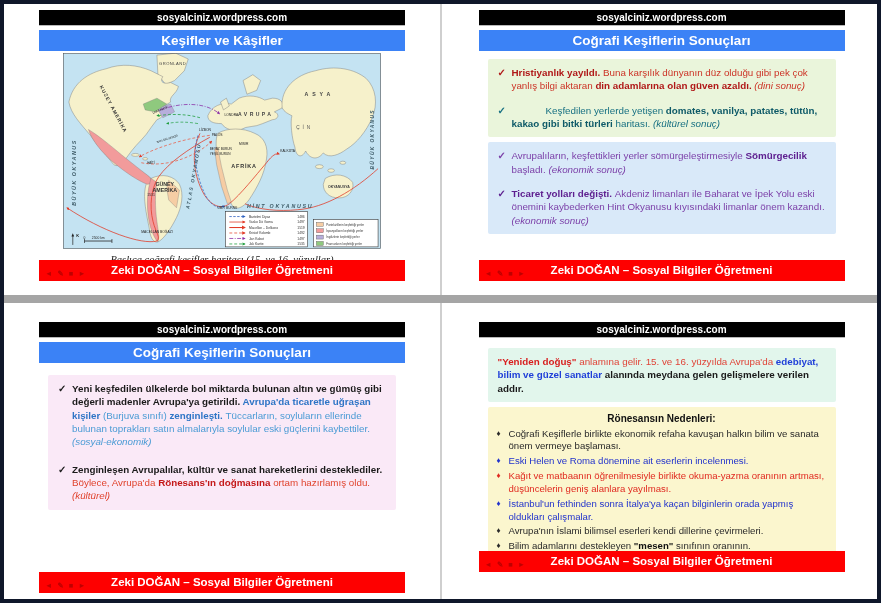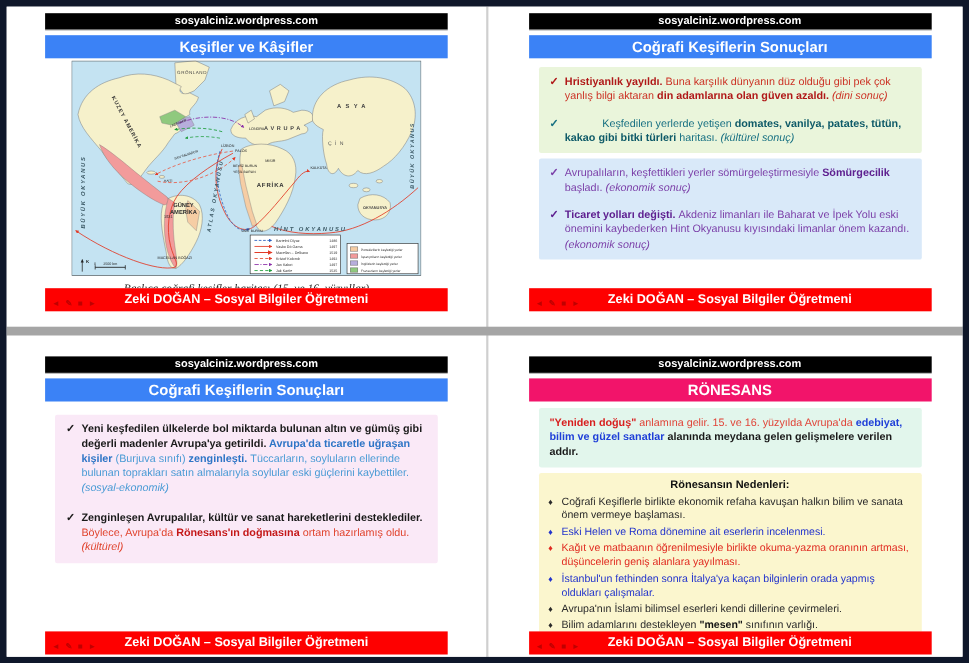--- a/index.html
+++ b/index.html
@@ -1,19 +1,19 @@
 <!DOCTYPE html>
 <html><head>
 <meta charset="utf-8">
 <style>
   html,body{margin:0;padding:0;background:#e9e9e9;}
   *{box-sizing:border-box;}
   .viewport{
     position:relative;width:881px;height:603px;background:#ffffff;
-    border:6px solid #0f172a;overflow:hidden;
+    border:4px solid #0f172a;overflow:hidden;
     font-family:"Liberation Sans",sans-serif;
   }
   .page{position:absolute;background:#fff;display:flex;justify-content:center;}
   .page-tl{left:0;top:0;width:436px;height:291px;}
   .page-tr{left:438px;top:0;width:439px;height:291px;}
   .page-bl{left:0;top:299px;width:436px;height:300px;}
   .page-br{left:438px;top:299px;width:439px;height:300px;}
   .gutter-h{position:absolute;left:0;top:291px;width:100%;height:8px;background:#a5a5a5;z-index:5;}
   .gutter-v{position:absolute;left:436px;top:0;width:2px;height:100%;background:#cfcfcf;z-index:4;}
 
@@ -274,21 +274,20 @@
         <span>Zeki DOĞAN – Sosyal Bilgiler Öğretmeni</span>
       </div>
     </div>
   </div>
 
   <div class="page page-br">
     <div class="slide">
       <div class="bar-url">sosyalciniz.wordpress.com</div>
       <div class="bar-rule"></div>
       <div class="bar-gap"></div>
-      <div class="bar-title bar-title-pink">RÖNESANS</div>
       <div class="slide-body">
         <div class="tbox box-mint">
           <div class="intro-text"><span style="color: rgb(216, 30, 30); font-weight: bold;">"Yeniden doğuş" </span><span style="color: rgb(224, 68, 56);">anlamına gelir. 15. ve 16. yüzyılda Avrupa'da </span><span style="color: rgb(31, 63, 216); font-weight: bold;">edebiyat, bilim ve güzel sanatlar </span><span style="color: rgb(26, 26, 26); font-weight: bold;">alanında meydana gelen gelişmelere verilen addır.</span></div>
         </div>
         <div class="tbox box-yellow">
           <div class="reasons-heading">Rönesansın Nedenleri:</div>
           <div class="reason">
             <span class="diamond" style="color: rgb(42, 42, 42);">♦</span>
             <div class="rtext"><span style="color: rgb(42, 42, 42);">Coğrafi Keşiflerle birlikte ekonomik refaha kavuşan halkın bilim ve sanata önem vermeye başlaması.</span></div>
           </div>
@@ -303,21 +302,21 @@
           <div class="reason">
             <span class="diamond" style="color: rgb(34, 51, 204);">♦</span>
             <div class="rtext"><span style="color: rgb(34, 51, 204);">İstanbul'un fethinden sonra İtalya'ya kaçan bilginlerin orada yapmış oldukları çalışmalar.</span></div>
           </div>
           <div class="reason">
             <span class="diamond" style="color: rgb(42, 42, 42);">♦</span>
             <div class="rtext"><span style="color: rgb(42, 42, 42);">Avrupa'nın İslami bilimsel eserleri kendi dillerine çevirmeleri.</span></div>
           </div>
           <div class="reason">
             <span class="diamond" style="color: rgb(42, 42, 42);">♦</span>
-            <div class="rtext"><span style="color: rgb(42, 42, 42);">Bilim adamlarını destekleyen </span><span style="color: rgb(17, 17, 17); font-weight: bold;">"mesen" </span><span style="color: rgb(42, 42, 42);">sınıfının varlığı.</span></div>
+            <div class="rtext"><span style="color: rgb(42, 42, 42);">Bilim adamlarını destekleyen </span><span style="color: rgb(17, 17, 17); font-weight: bold;">"mesen" </span><span style="color: rgb(42, 42, 42);">sınıfının oranının.</span></div>
           </div>
         </div>
       </div>
       <div class="slide-footer">
         <span class="nav-icons"><span>◄</span><span>✎</span><span>■</span><span>►</span></span>
         <span>Zeki DOĞAN – Sosyal Bilgiler Öğretmeni</span>
       </div>
     </div>
   </div>
 </div>

